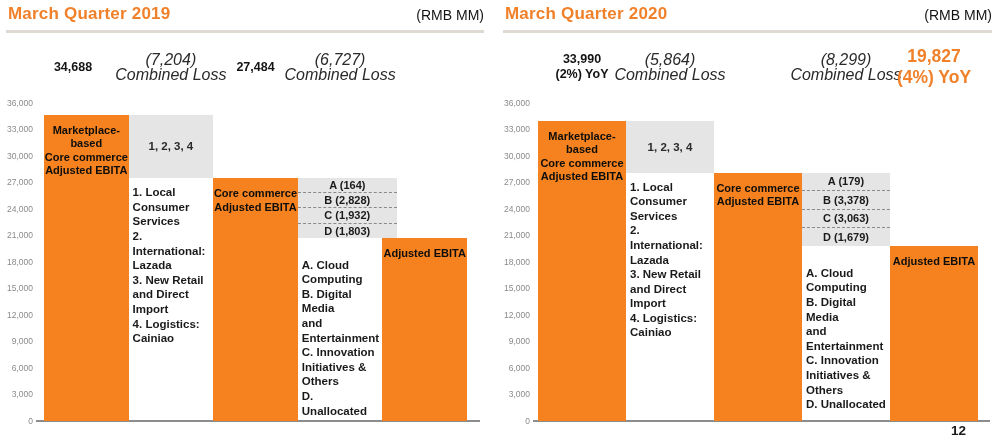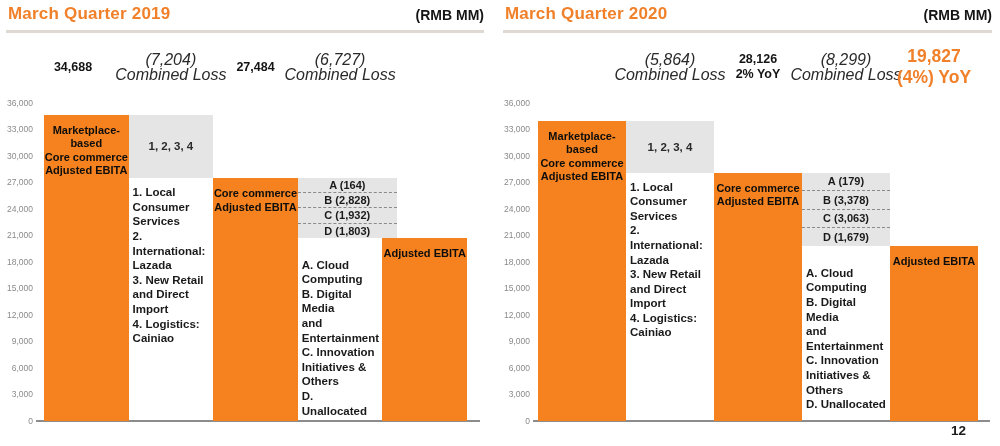--- a/index.html
+++ b/index.html
@@ -1,20 +1,20 @@
 <!DOCTYPE html>
 <html><head>
 <meta charset="utf-8">
 <style>
   html,body{margin:0;padding:0;background:#ffffff;}
   .page{position:relative;width:1000px;height:446px;background:#ffffff;overflow:hidden;
         font-family:"Liberation Sans", sans-serif;color:#1a1a1a;}
   .panel{position:absolute;top:0;height:446px;}
   .title{position:absolute;left:8px;top:4px;margin:0;font-size:17px;font-weight:700;color:#f0812a;letter-spacing:.2px;}
-  .unit{position:absolute;right:8px;top:7px;font-size:14px;font-weight:700;color:#141414;padding-left:20px;}
+  .unit{position:absolute;right:8px;top:7px;font-size:14px;font-weight:400;color:#141414;padding-left:20px;}
   .rule{position:absolute;left:6px;right:8px;top:30px;height:3px;background:#dedad3;}
   .plot{position:absolute;left:0;top:0;right:0;bottom:0;}
   .baseline{position:absolute;height:2px;background:#8c8c8c;}
   .ytick{position:absolute;left:0;width:33px;height:11px;line-height:11px;text-align:right;
          font-size:8.5px;color:#8a8a8a;}
   .hdr{position:absolute;display:flex;flex-direction:column;align-items:center;justify-content:center;
        text-align:center;height:46px;top:44px;width:124px;}
   .hdr-bold{font-size:12.5px;font-weight:700;color:#141414;line-height:15px;}
   .hdr-italic{font-size:16px;font-style:italic;font-weight:500;color:#2a2a2a;line-height:15px;}
   .hdr-emphasis{font-size:17.5px;font-weight:700;color:#f0812a;line-height:21px;}
@@ -141,20 +141,24 @@
         <div class="ytick" style="top: 177px;">27,000</div>
         <div class="ytick" style="top: 203.5px;">24,000</div>
         <div class="ytick" style="top: 230px;">21,000</div>
         <div class="ytick" style="top: 256.5px;">18,000</div>
         <div class="ytick" style="top: 283px;">15,000</div>
         <div class="ytick" style="top: 309.5px;">12,000</div>
         <div class="ytick" style="top: 336px;">9,000</div>
         <div class="ytick" style="top: 362.5px;">6,000</div>
         <div class="ytick" style="top: 389px;">3,000</div>
         <div class="ytick" style="top: 415.5px;">0</div>
+        <div class="hdr hdr-bold" style="left: 23px;">
+          <div>33,990</div>
+          <div>(2%) YoY</div>
+        </div>
         <div class="bar" style="left: 41px; width: 88px; top: 120.755px; height: 300.245px;">
           <div class="bar-label">
             <div>Marketplace-</div>
             <div>based</div>
             <div>Core commerce</div>
             <div>Adjusted EBITA</div>
           </div>
         </div>
         <div class="hdr hdr-italic" style="left: 111px;">
           <div>(5,864)</div>
@@ -168,24 +172,20 @@
           <div>Consumer</div>
           <div>Services</div>
           <div>2. International:</div>
           <div>Lazada</div>
           <div>3. New Retail</div>
           <div>and Direct</div>
           <div>Import</div>
           <div>4. Logistics:</div>
           <div>Cainiao</div>
         </div>
-        <div class="hdr hdr-bold" style="left: 199px;">
-          <div>28,126</div>
-          <div>2% YoY</div>
-        </div>
         <div class="bar" style="left: 217px; width: 88px; top: 172.554px; height: 248.446px;">
           <div class="bar-label">
             <div>Core commerce</div>
             <div>Adjusted EBITA</div>
           </div>
         </div>
         <div class="hdr hdr-italic" style="left: 287px;">
           <div>(8,299)</div>
           <div>Combined Loss</div>
         </div>

